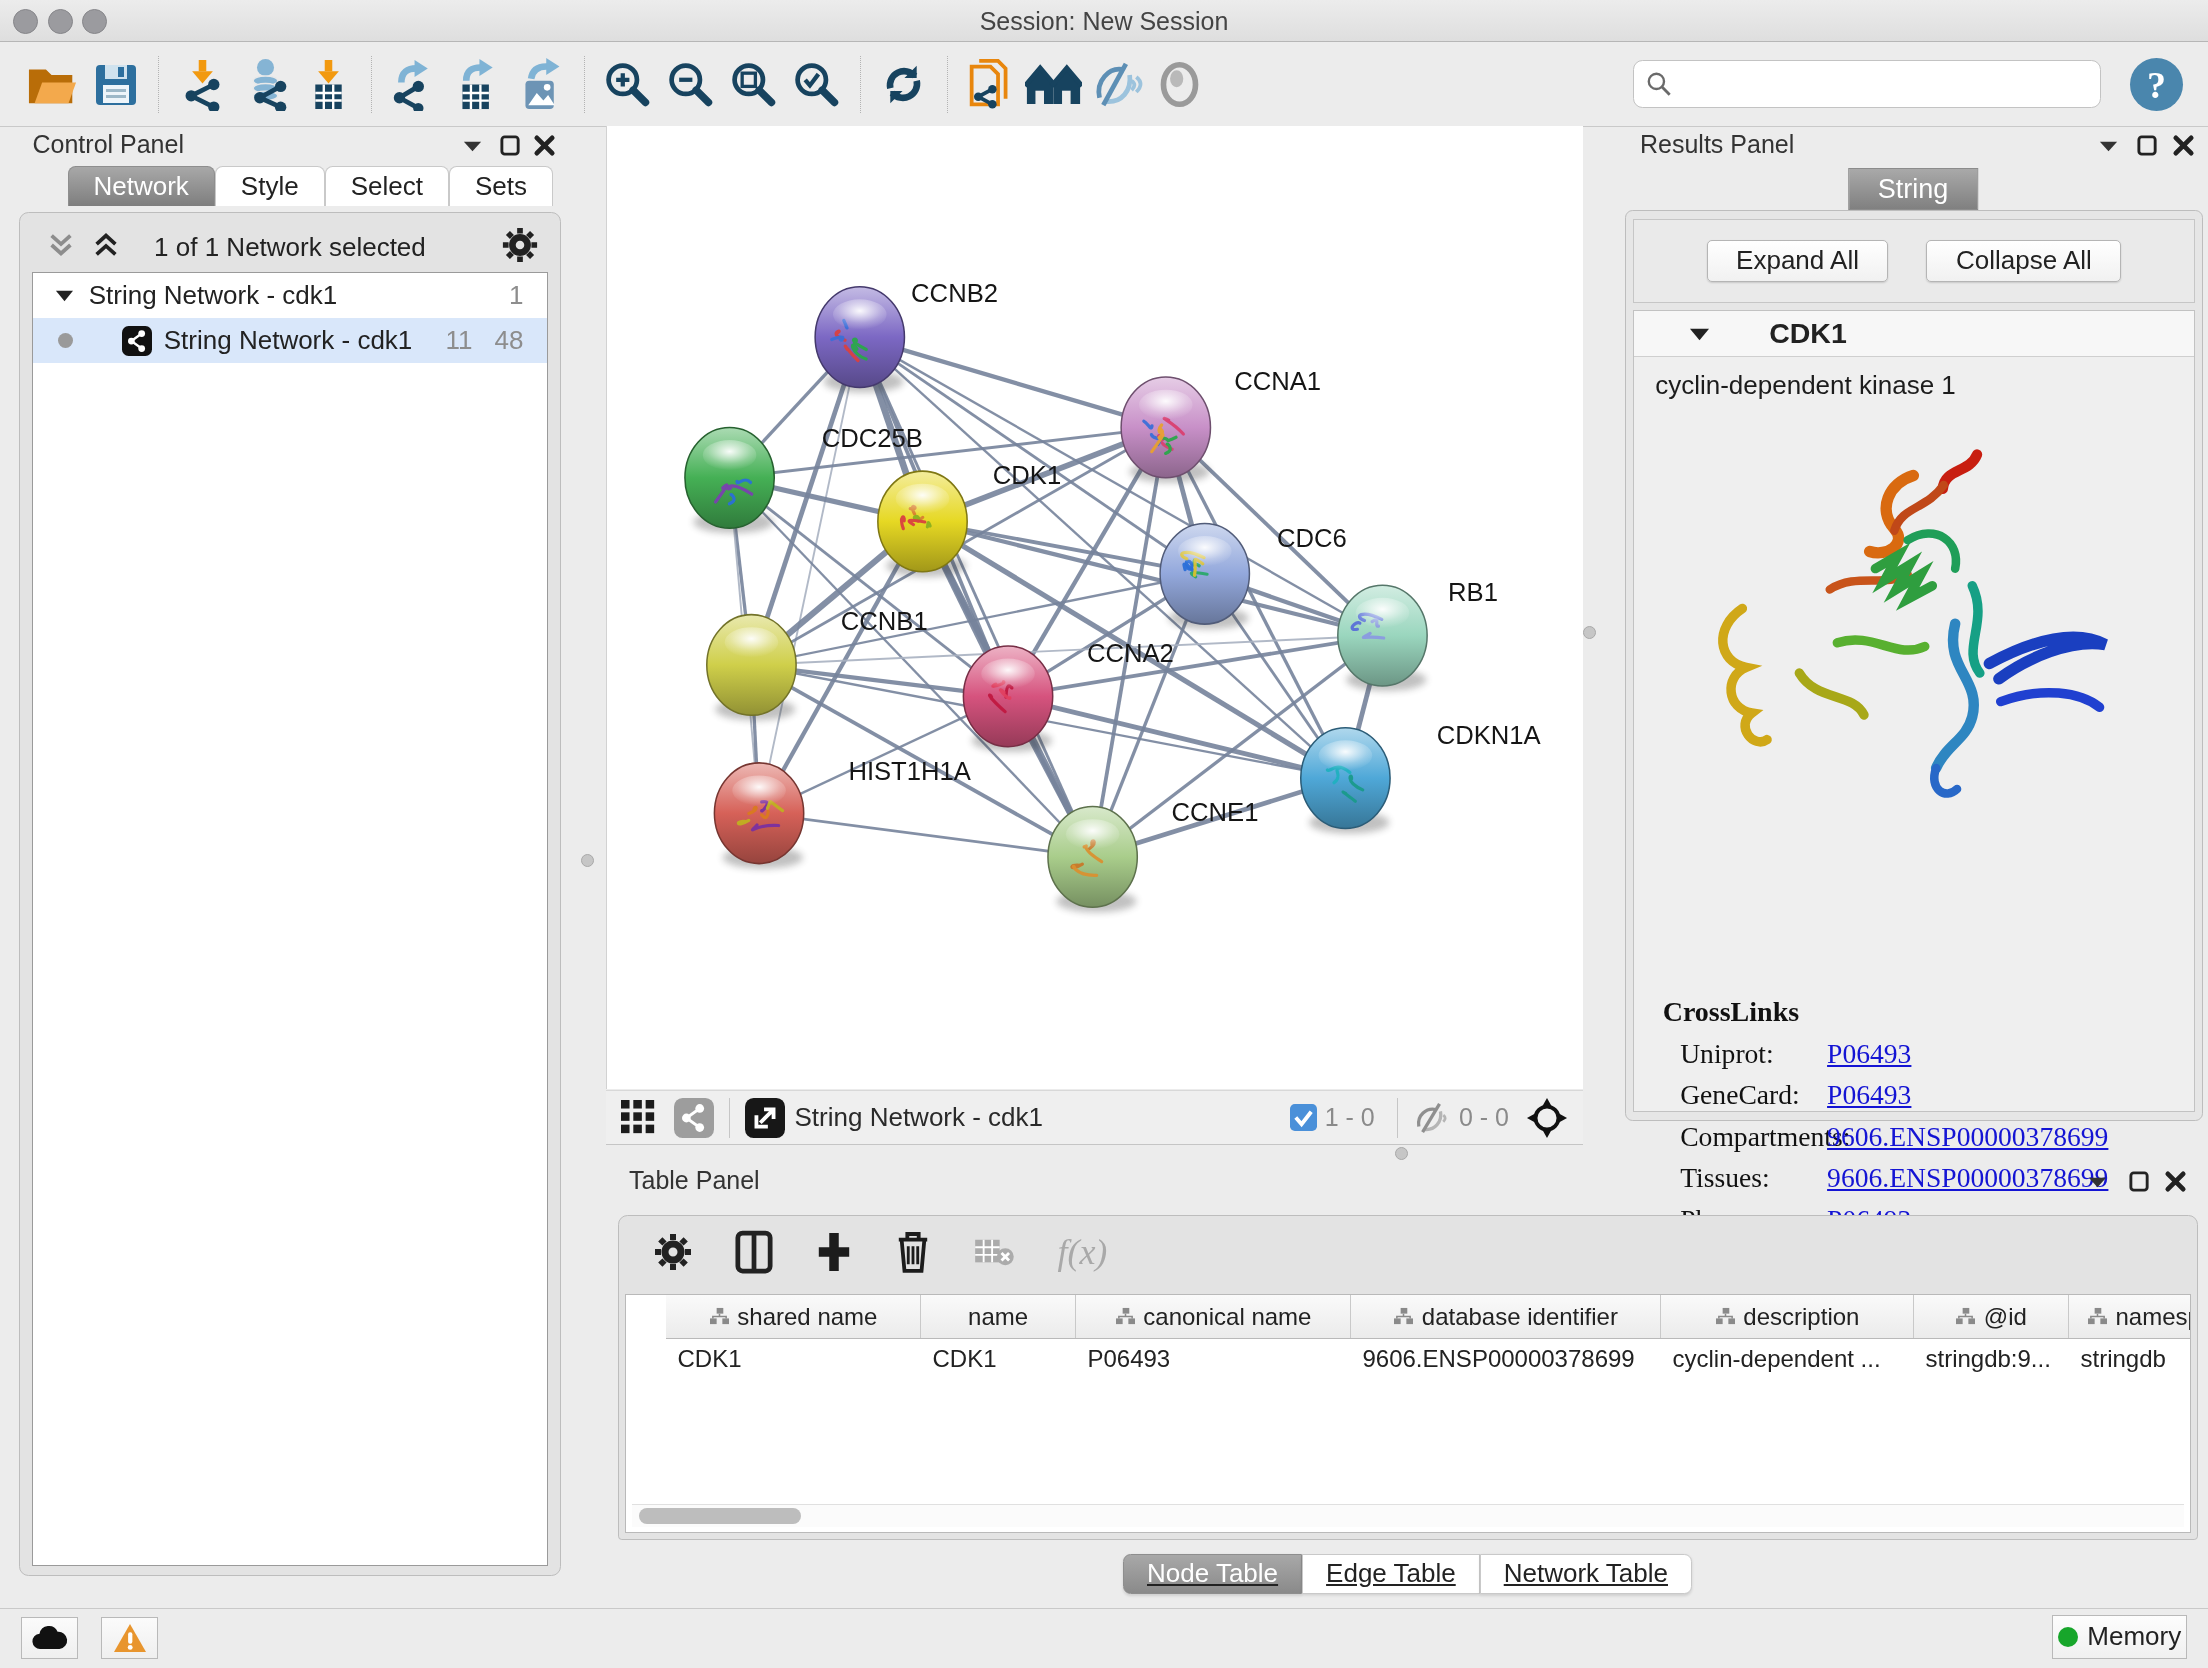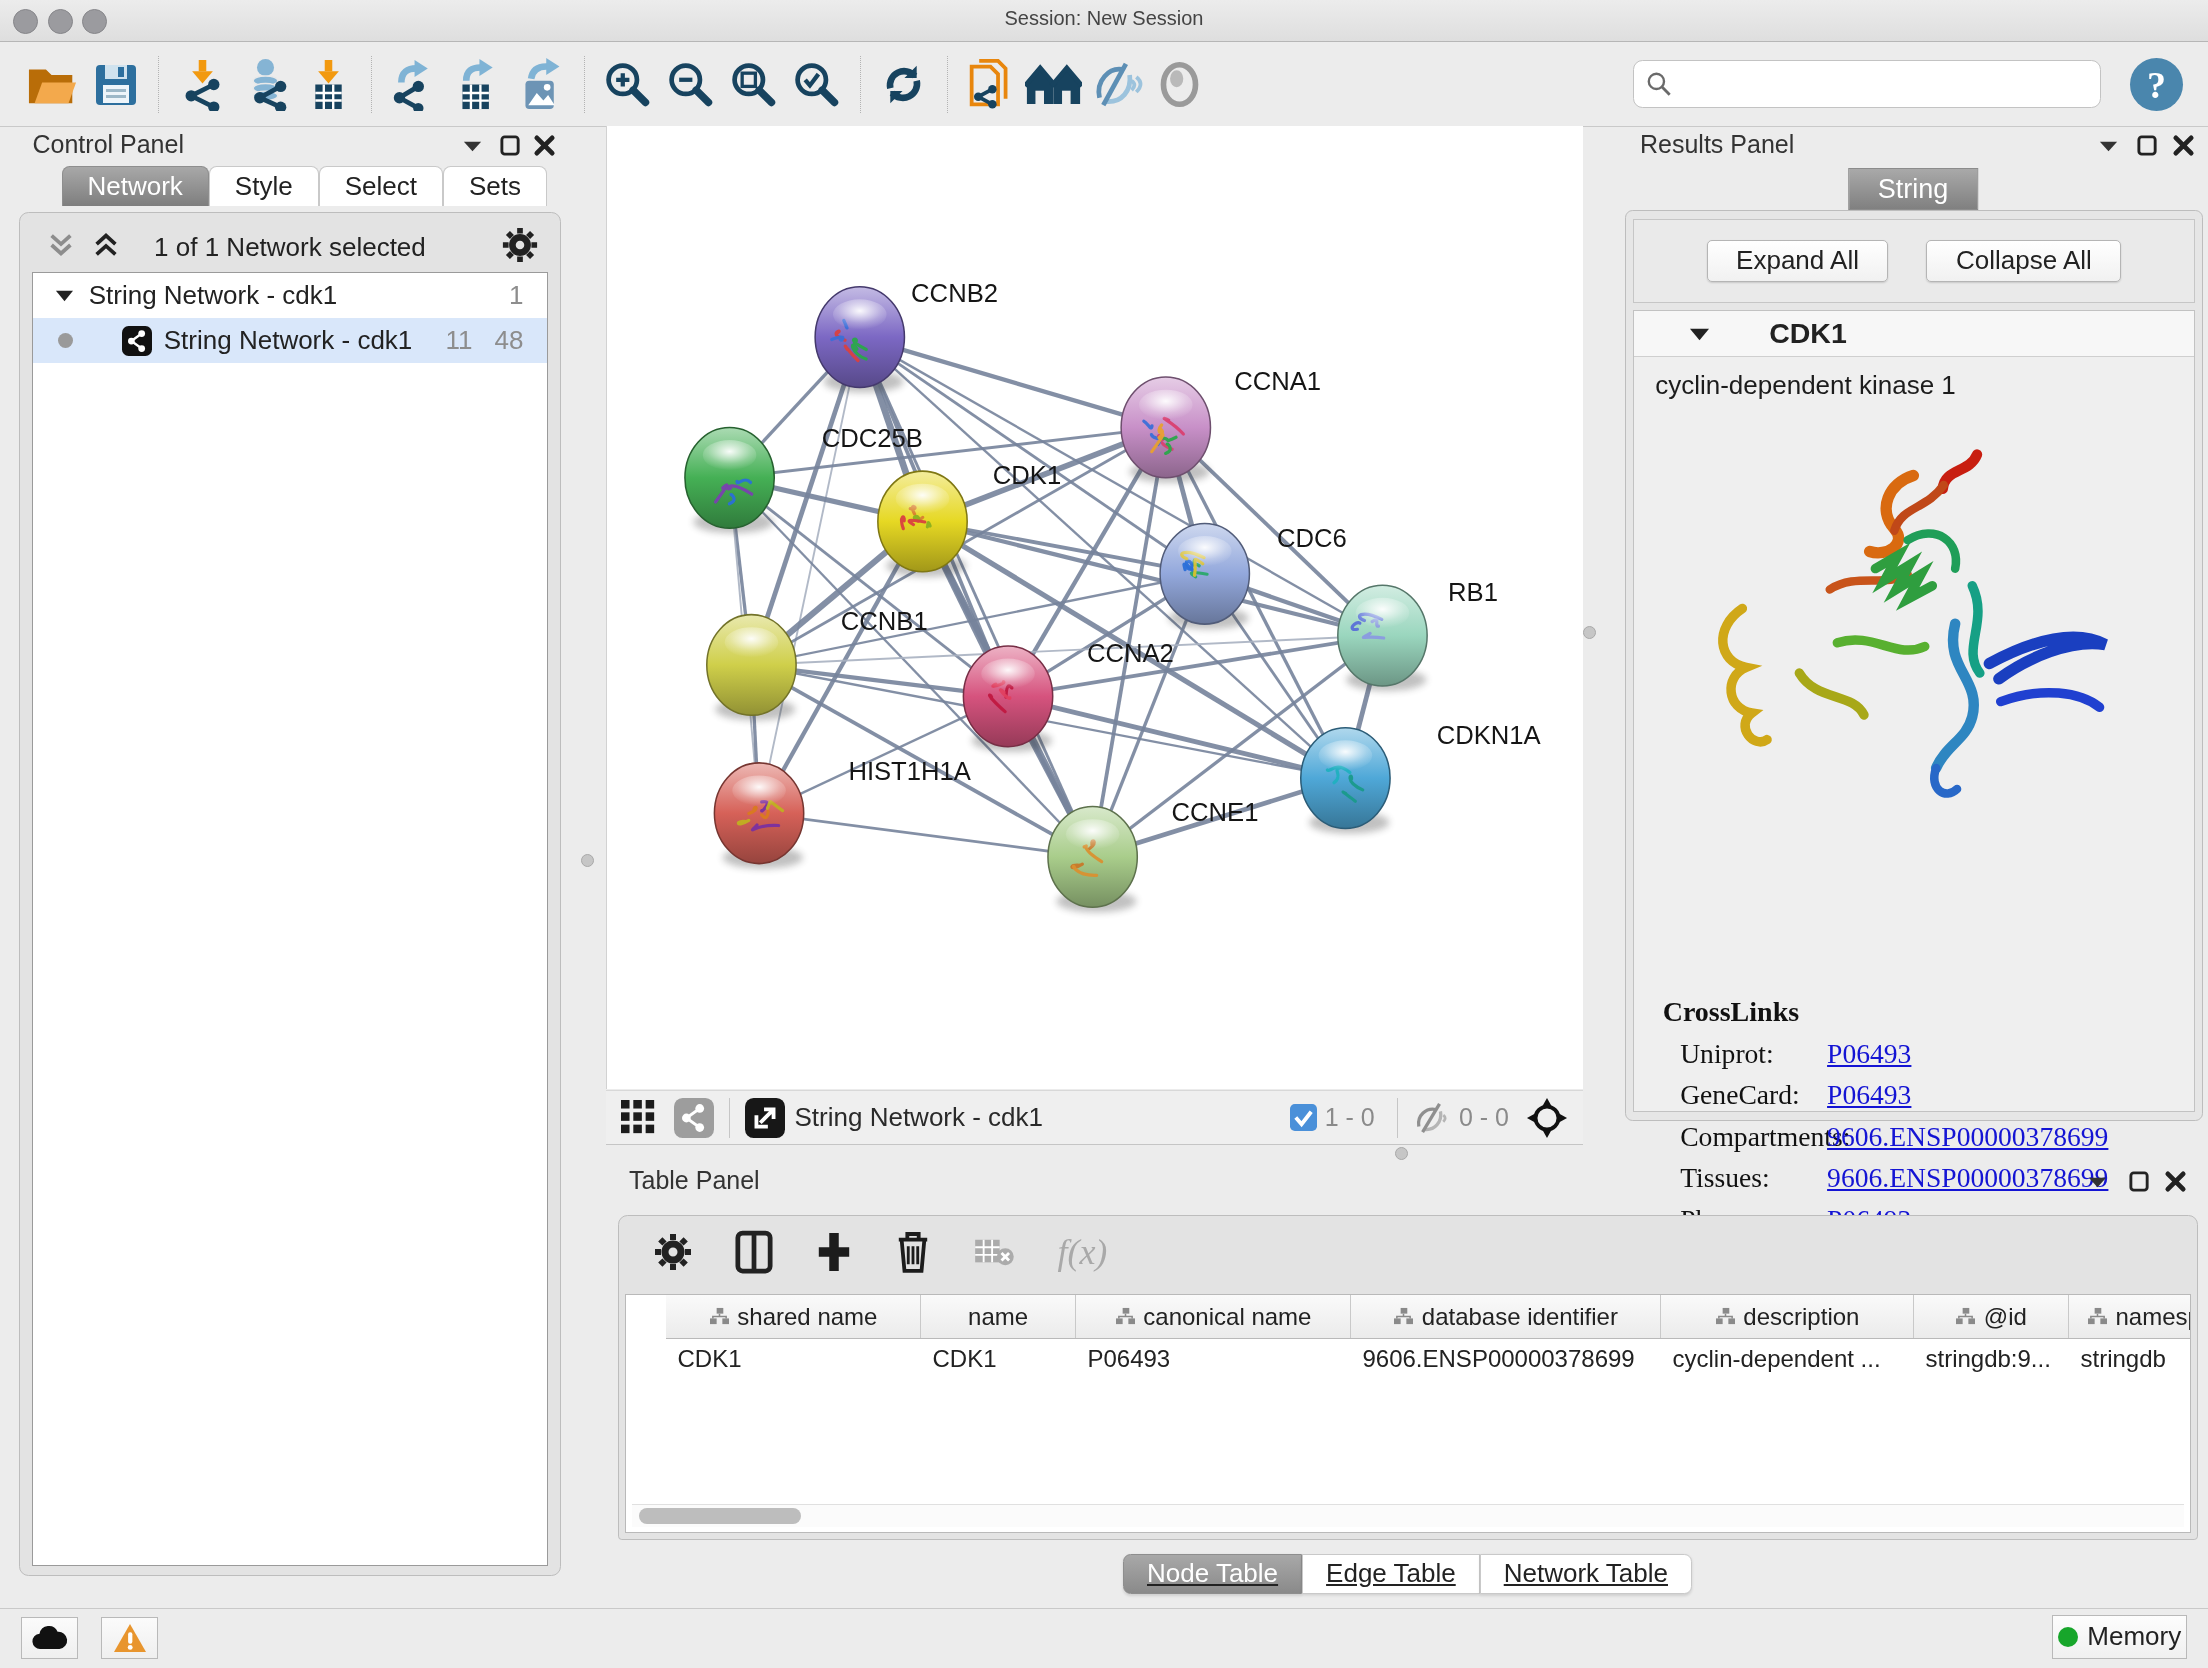--- a/index.html
+++ b/index.html
@@ -6,21 +6,21 @@
   *{box-sizing:border-box;}
   .app{position:relative;width:2208px;height:1668px;background:#ececec;
        font-family:"Liberation Sans",sans-serif;color:#222;overflow:hidden;}
 
   
   .titlebar{position:absolute;left:0;top:0;width:2208px;height:42px;
     background:linear-gradient(#ececec,#dedede);border-bottom:1px solid #b6b6b6;}
   .tl{position:absolute;top:8.6px;width:25px;height:25px;border-radius:50%;
       background:#9b9b9f;border:1px solid #86868a;}
   .win-title{position:absolute;left:0;right:0;top:6.7px;text-align:center;
-      font-size:20px;color:#444;}
+      font-size:25px;color:#444;}
 
   
   .toolbar{position:absolute;left:0;top:43px;width:2208px;height:84px;
     background:#ececec;border-bottom:1px solid #c9c9c9;display:flex;
     align-items:center;padding-left:21px;}
   .tbtn{width:63px;height:67px;display:flex;align-items:center;justify-content:center;flex:0 0 auto;}
   .tb-sep{height:57px;border-left:1.9px dotted #b3b3b3;margin:0 11.4px;flex:0 0 auto;}
   .search-wrap{position:absolute;right:107px;top:17px;}
   .search-box{width:468px;height:48px;border:1.9px solid #c3c3c3;border-radius:9.5px;
     background:#fff;display:flex;align-items:center;padding:0 11.4px;}
@@ -30,21 +30,21 @@
     background:#4a86ad;color:#fff;font-size:38px;font-weight:bold;display:flex;
     align-items:center;justify-content:center;font-family:"Liberation Serif",serif;}
 
   
   .panel-head{position:absolute;top:0;left:0;right:0;height:36px;}
   .panel-title{position:absolute;left:23px;top:3.8px;font-size:25px;color:#333;}
   .panel-ctl{position:absolute;top:7.6px;width:25px;height:23px;}
 
   
   .control-panel{position:absolute;left:9.5px;top:126px;width:559px;height:1458px;}
-  .tabs-row{position:absolute;top:40px;left:52px;height:40px;display:flex;}
+  .tabs-row{position:absolute;top:40px;left:58px;height:40px;display:flex;}
   .tab{height:40px;padding:0 25px;background:#fff;border:1px solid #c9c9c9;border-bottom:none;
     border-radius:7.6px 7.6px 0 0;font-size:26px;display:flex;align-items:center;color:#222;}
   .tab.sel{background:linear-gradient(#a8a8a8,#7e7e7e);color:#fff;border-color:#8e8e8e;}
   .cp-box{position:absolute;left:9.5px;right:7.6px;top:86px;bottom:7.6px;background:#e3e3e3;
     border:1px solid #bdbdbd;border-radius:9.5px;}
   .cp-toolbar{position:absolute;top:7.6px;left:0;right:0;height:49px;}
   .cp-status{position:absolute;left:0;right:0;top:11.4px;text-align:center;font-size:26px;color:#222;}
   .cp-list{position:absolute;left:12.4px;right:12.4px;top:59px;bottom:9.5px;background:#fff;
     border:1px solid #9a9a9a;}
   .tree-row{height:45px;display:flex;align-items:center;font-size:26px;position:relative;}

